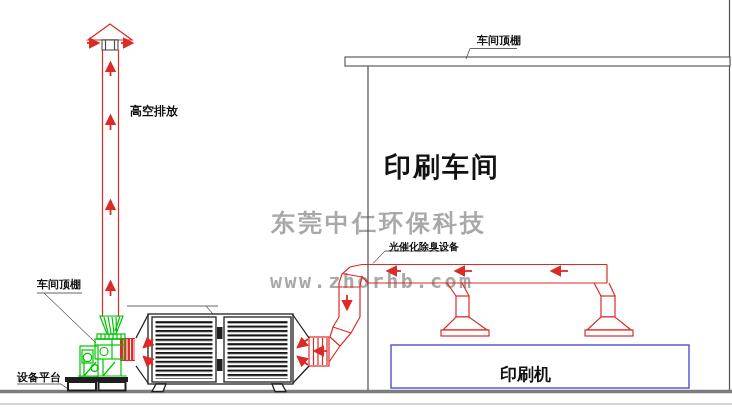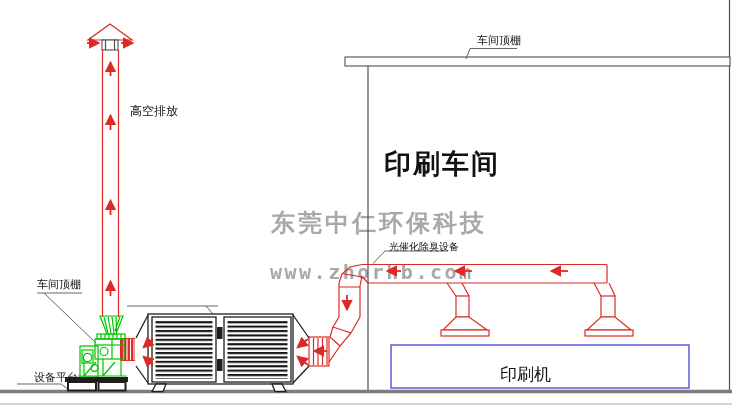--- a/index.html
+++ b/index.html
@@ -1,21 +1,21 @@
 <!DOCTYPE html>
 <html style="--red: #dc2b26; --green: #00c400; --blue: #5a5ad6; --dark: #1f1f1f; --wall: #4f4f4f; --watermark: #a8a8a8;"><head>
 <meta charset="utf-8">
 <style>
   html,body{margin:0;padding:0;background:#fff;}
   #stage{
     position:relative;width:732px;height:413px;background:#fff;overflow:hidden;
     font-family:"DejaVu Sans",sans-serif;
   }
   #stage svg{position:absolute;left:0;top:0;z-index:2;}
-  .lbl{position:absolute;z-index:3;color:#111;line-height:1.15;white-space:nowrap;}
+  .lbl{position:absolute;z-index:3;color:#111;line-height:1.15;white-space:nowrap;font-weight:bold;}
   .wm{position:absolute;z-index:1;color:var(--watermark);font-weight:bold;white-space:nowrap;margin-left:20px;}
   .wm2{font-family:"DejaVu Sans Mono",monospace;}
   
   .st-red{stroke:var(--red);fill:none;stroke-width:1.2px;}
   .st-red2{stroke:var(--red);fill:none;stroke-width:1.8px;}
   .st-red-w{stroke:var(--red);fill:#fff;stroke-width:1.2px;}
   .fl-red{fill:var(--red);stroke:none;}
   .st-wht{stroke:#fff;fill:none;stroke-width:1.1px;}
   .st-grn{stroke:var(--green);fill:none;stroke-width:1.2px;}
   .st-dark{stroke:var(--dark);fill:none;stroke-width:1.3px;}
@@ -27,21 +27,21 @@
   .st-blue-w{stroke:var(--blue);fill:#fff;stroke-width:1.5px;}
   .st-ground{stroke:#7d7d7d;fill:none;stroke-width:3.5px;}
   .st-ground2{stroke:#a8a8a8;fill:none;stroke-width:1.2px;}
 </style>
 </head>
 <body>
 
 <div id="stage">
 
   <div class="wm" style="left:251px;top:207px;font-size:24px;letter-spacing:3px;">东莞中仁环保科技</div>
-  <div class="wm wm2" style="left:250px;top:260px;font-size:20px;letter-spacing:2.5px;">www.zhorhb.com</div>
+  <div class="wm wm2" style="left:250px;top:269px;font-size:20px;letter-spacing:2.5px;">www.zhorhb.com</div>
 
   <svg width="732" height="413" viewBox="0 0 732 413">
     <defs>
       <marker id="ah" viewBox="0 0 10 10" refX="8" refY="5" markerWidth="6.5" markerHeight="6.5" orient="auto-start-reverse">
         <path d="M0,0 L10,5 L0,10 Z" class="fl-red"></path>
       </marker>
       <pattern id="louv" width="8" height="4.4" patternUnits="userSpaceOnUse">
         <rect width="8" height="2.1" y="0" fill="#161616"></rect>
       </pattern>
     </defs>
@@ -160,18 +160,18 @@
       <rect x="65" y="377" width="63" height="5" class="fl-dark"></rect>
       <rect x="68" y="382" width="28" height="8.5" class="st-dark-w" style="stroke-width:2px;"></rect>
       <rect x="98.5" y="382" width="27" height="8.5" class="st-dark-w" style="stroke-width:2px;"></rect>
     </g>
 
     <rect x="391" y="345" width="298" height="43" class="st-blue-w"></rect>
   </svg>
 
   <div class="lbl" style="left:130px;top:57px;font-size:12px;margin-top:48px;">高空排放</div>
   <div class="lbl" style="left:477px;top:35px;font-size:11px;">车间顶棚</div>
-  <div class="lbl" style="left:384px;top:151px;font-size:27px;font-weight:bold;letter-spacing:2px;font-family:Liberation Mono, monospace;">印刷车间</div>
+  <div class="lbl" style="left:384px;top:151px;font-size:27px;font-weight:bold;letter-spacing:2px;">印刷车间</div>
   <div class="lbl" style="left:389px;top:241px;font-size:10px;">光催化除臭设备</div>
   <div class="lbl" style="left:37px;top:279px;font-size:11px;">车间顶棚</div>
-  <div class="lbl" style="left:17px;top:372px;font-size:11px;margin-left:17px;">设备平台</div>
+  <div class="lbl" style="left:17px;top:372px;font-size:11px;">设备平台</div>
   <div class="lbl" style="left:500px;top:365px;font-size:17px;">印刷机</div>
 </div>
 
 </body></html>

